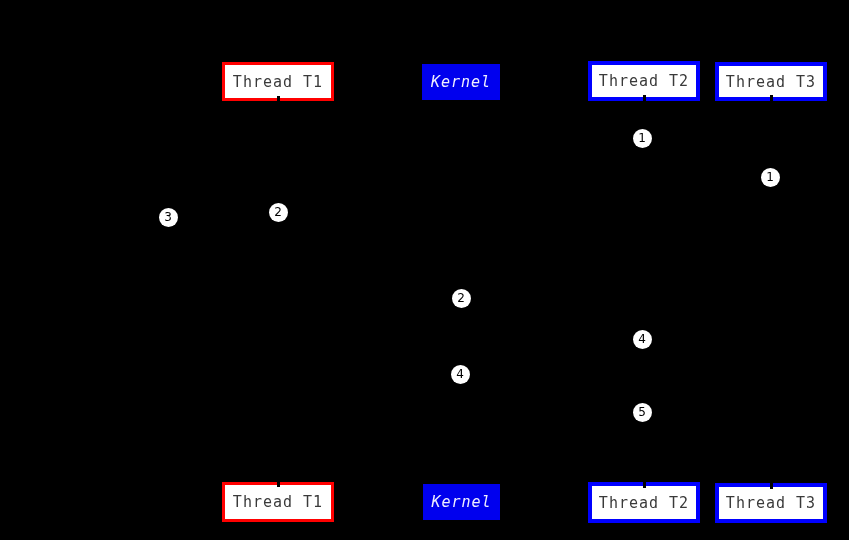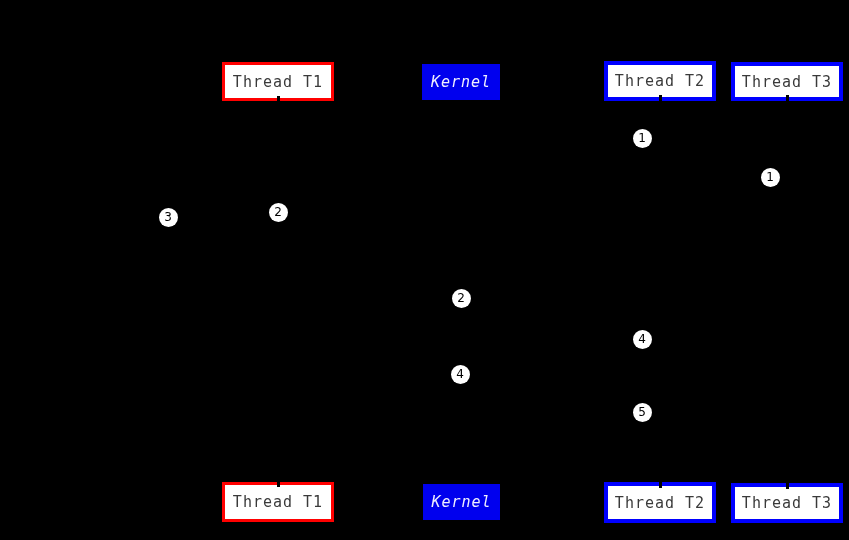--- a/index.html
+++ b/index.html
@@ -26,21 +26,20 @@
   }
   .box.red-outline {
     background: var(--box-fill, #ffffff);
     border: 3px solid var(--red-border, #ff0000);
     color: var(--box-text, #3a3a3a);
   }
   .box.blue-outline {
     background: var(--box-fill, #ffffff);
     border: 4px solid var(--blue, #0000ff);
     color: var(--box-text, #3a3a3a);
-    margin-left: 16px;
   }
   .box.blue-solid {
     background: var(--kernel-fill, #0000ee);
     border: none;
     color: var(--kernel-text, #f0f0ff);
     font-style: italic;
   }
   .notch {
     position: absolute;
     width: 3px;

